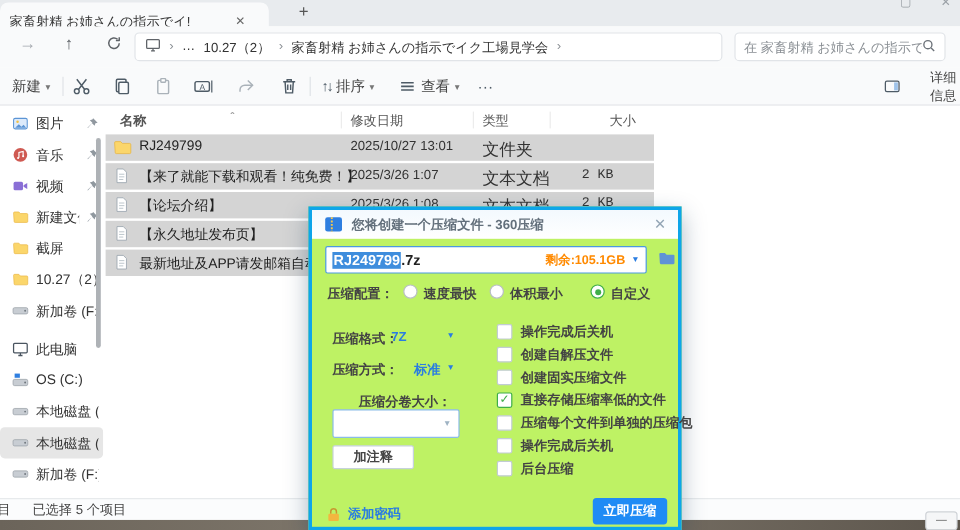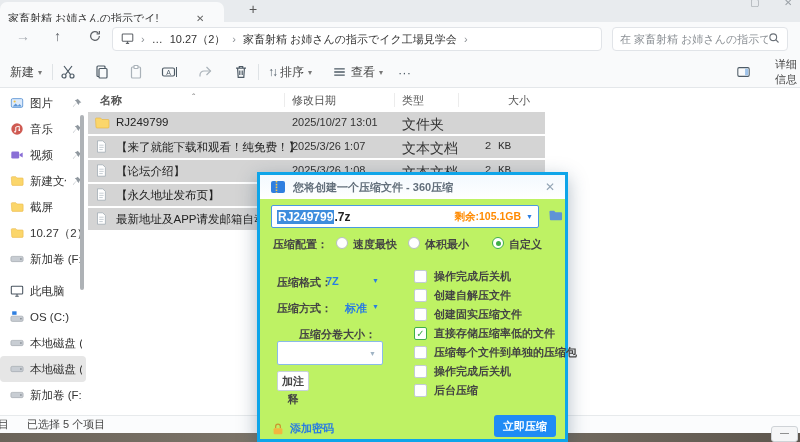--- a/index.html
+++ b/index.html
@@ -93,21 +93,21 @@
   .dlg-row-label { position:absolute; font-size:11px; color:#444; white-space:nowrap; }
   .radio { position:absolute; width:12px; height:12px; border:1px solid #b9bfc5; border-radius:50%; background:#fff; }
   .radio.on { border-color:#3fae49; }
   .radio.on::after { content:""; position:absolute; left:2.5px; top:2.5px; width:5px; height:5px;
                      border-radius:50%; background:#3fae49; }
   .blue-val { position:absolute; font-size:11px; color:#2a7de1; white-space:nowrap; }
   .dd-blue { position:absolute; font-size:7px; color:#2a7de1; }
   .combo { position:absolute; left:17px; top:166px; width:106px; height:24px; border:1px solid #8abbe8;
            border-radius:2px; background:#fff; }
   .combo .dd { position:absolute; right:6px; top:8px; font-size:7px; color:#9fb3c4; }
-  .btn-comment { position:absolute; left:17px; top:196px; width:32px; height:20px; border:1px solid #c6d2da;
+  .btn-comment { position:absolute; left:17px; top:196px; width:68px; height:20px; border:1px solid #c6d2da;
                  border-radius:2px; background:#fff; font-size:11px; color:#444; text-align:center;
                  line-height:18px; }
   .cb { position:absolute; left:154px; display:flex; align-items:center; gap:7px; height:14px; }
   .cb .box { width:13px; height:13px; border:1px solid #c2ccd4; border-radius:2px; background:#fff;
              font-size:10px; line-height:11px; text-align:center; color:transparent; }
   .cb.on .box { border-color:#3fae49; color:#3fae49; }
   .cb .cl { font-size:11px; color:#444; white-space:nowrap; }
   .pw-link { position:absolute; left:11px; top:246px; display:flex; align-items:center; gap:5px; }
   .pw-link .txt { font-size:11px; color:#2a7de1; }
   .btn-compress { position:absolute; left:234px; top:240px; width:62px; height:22px; background:#1f8bf5;

